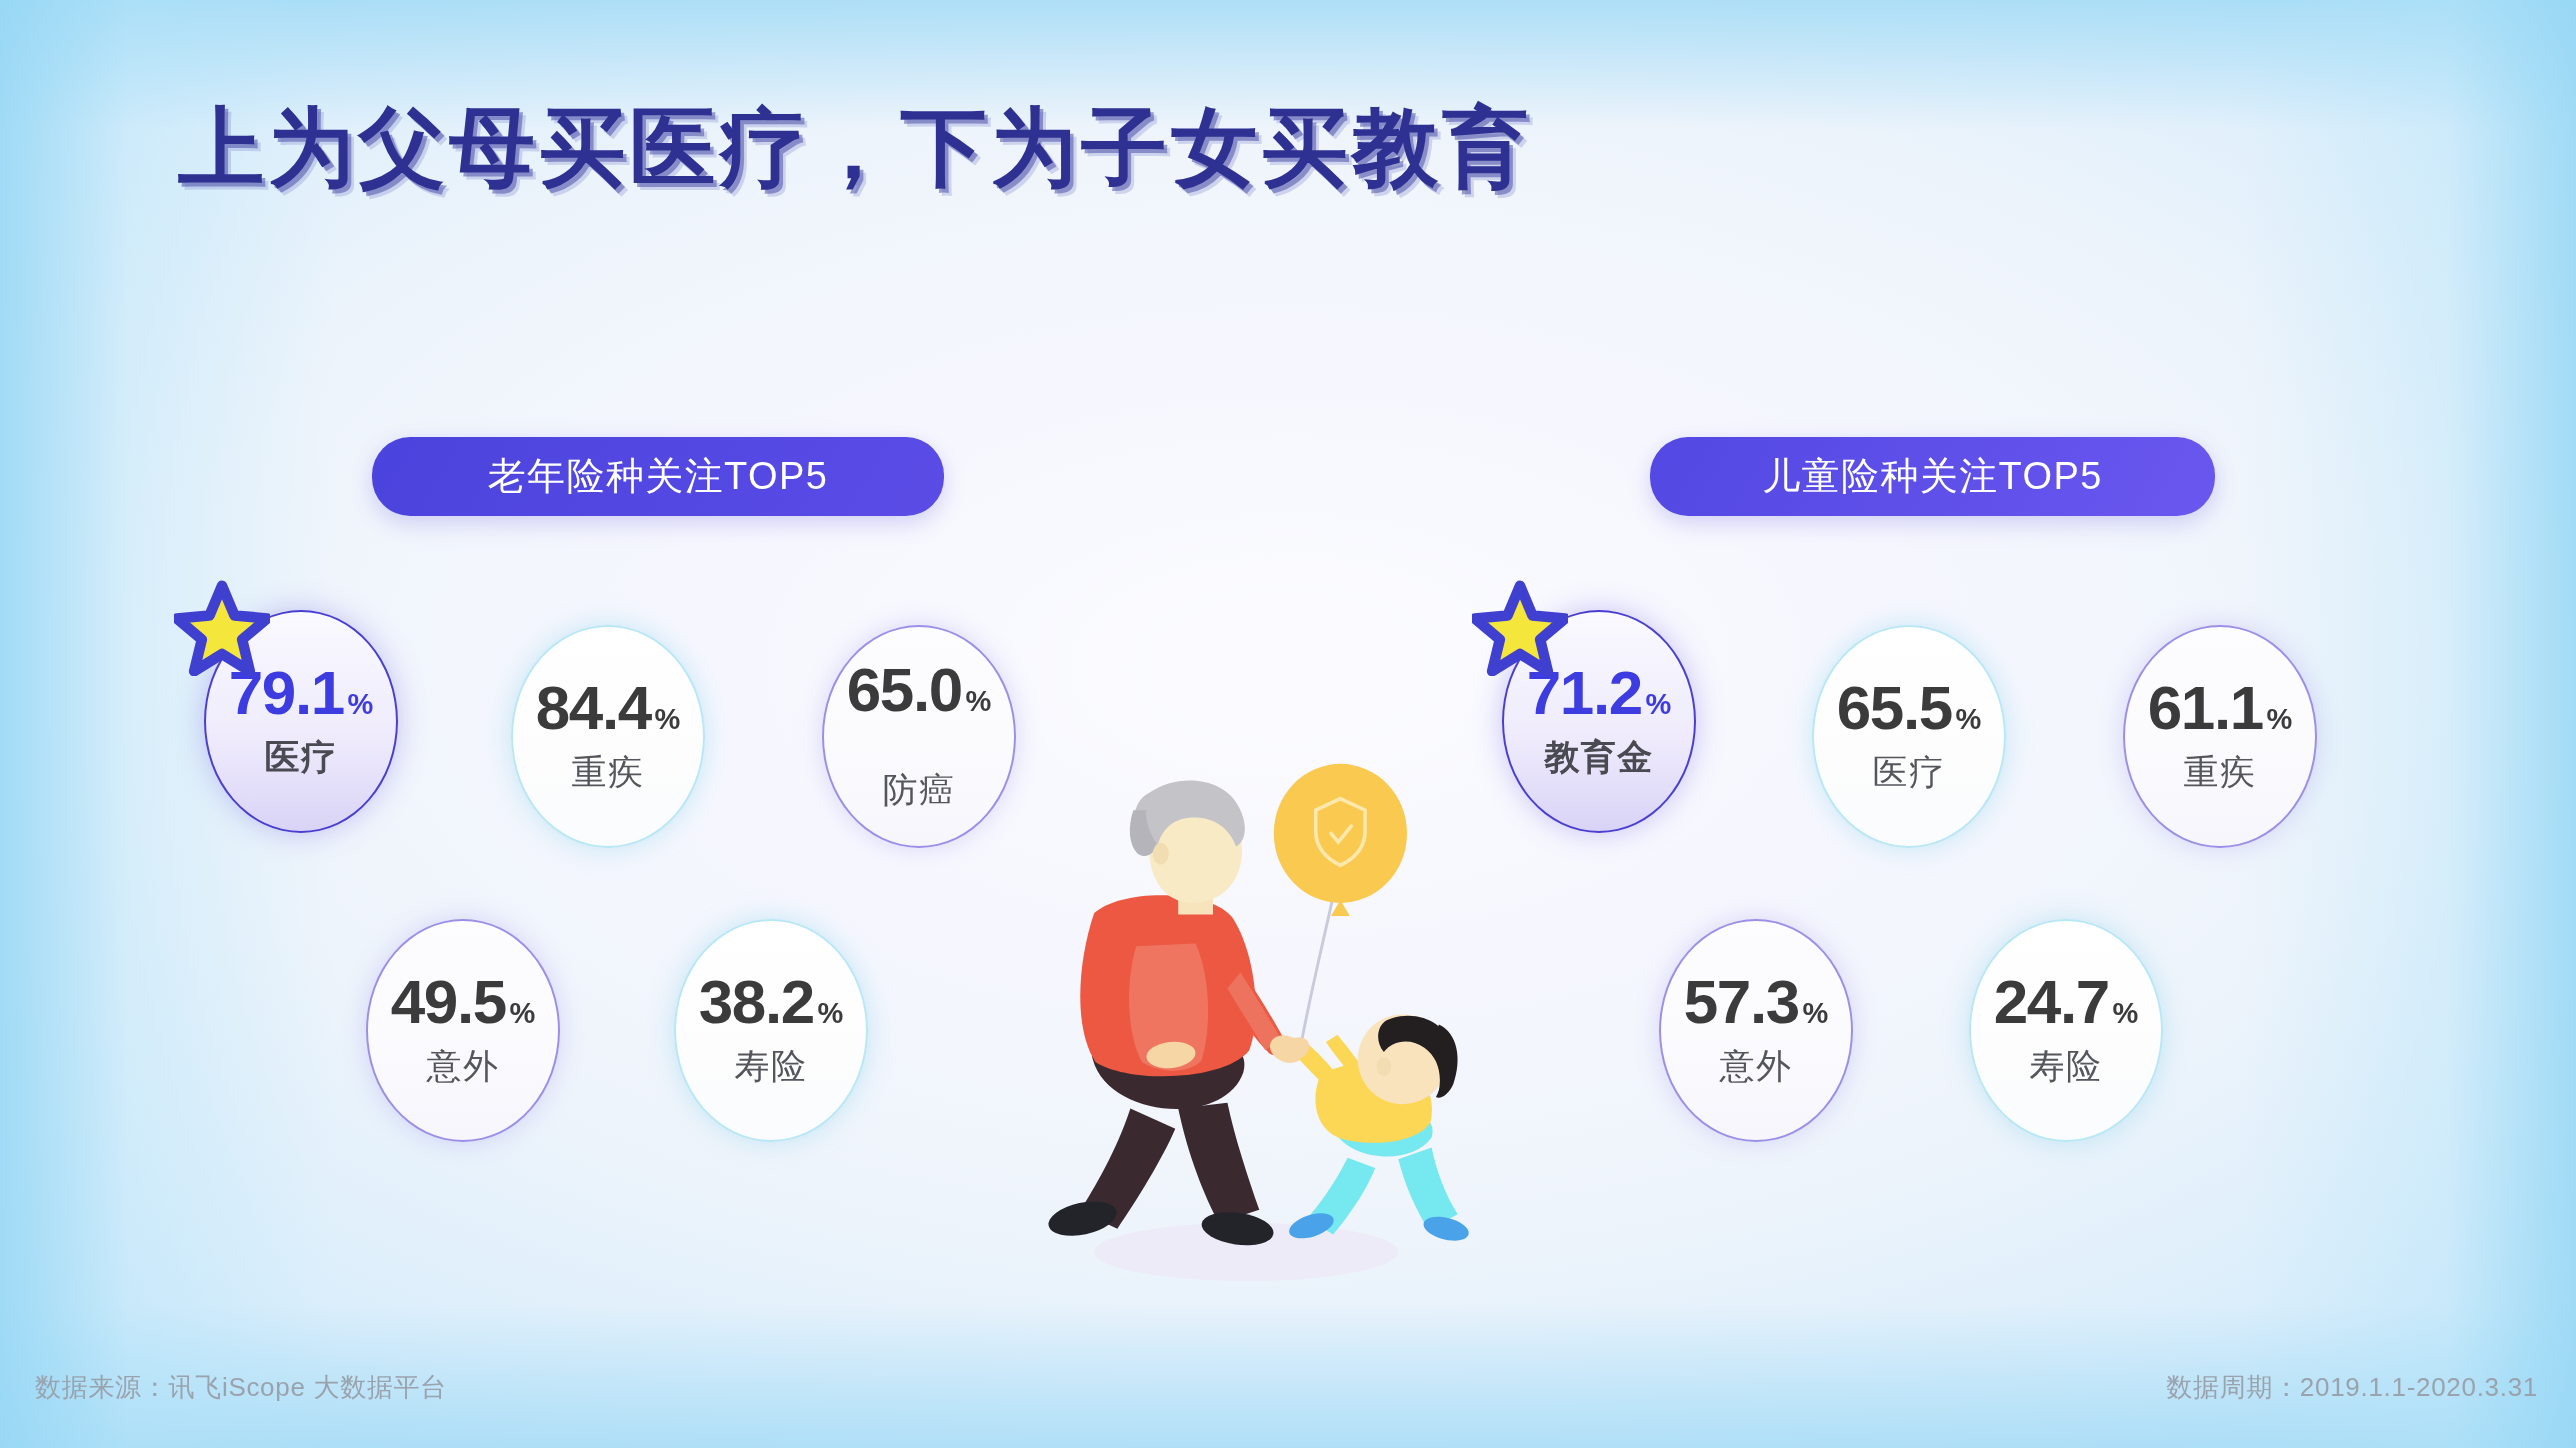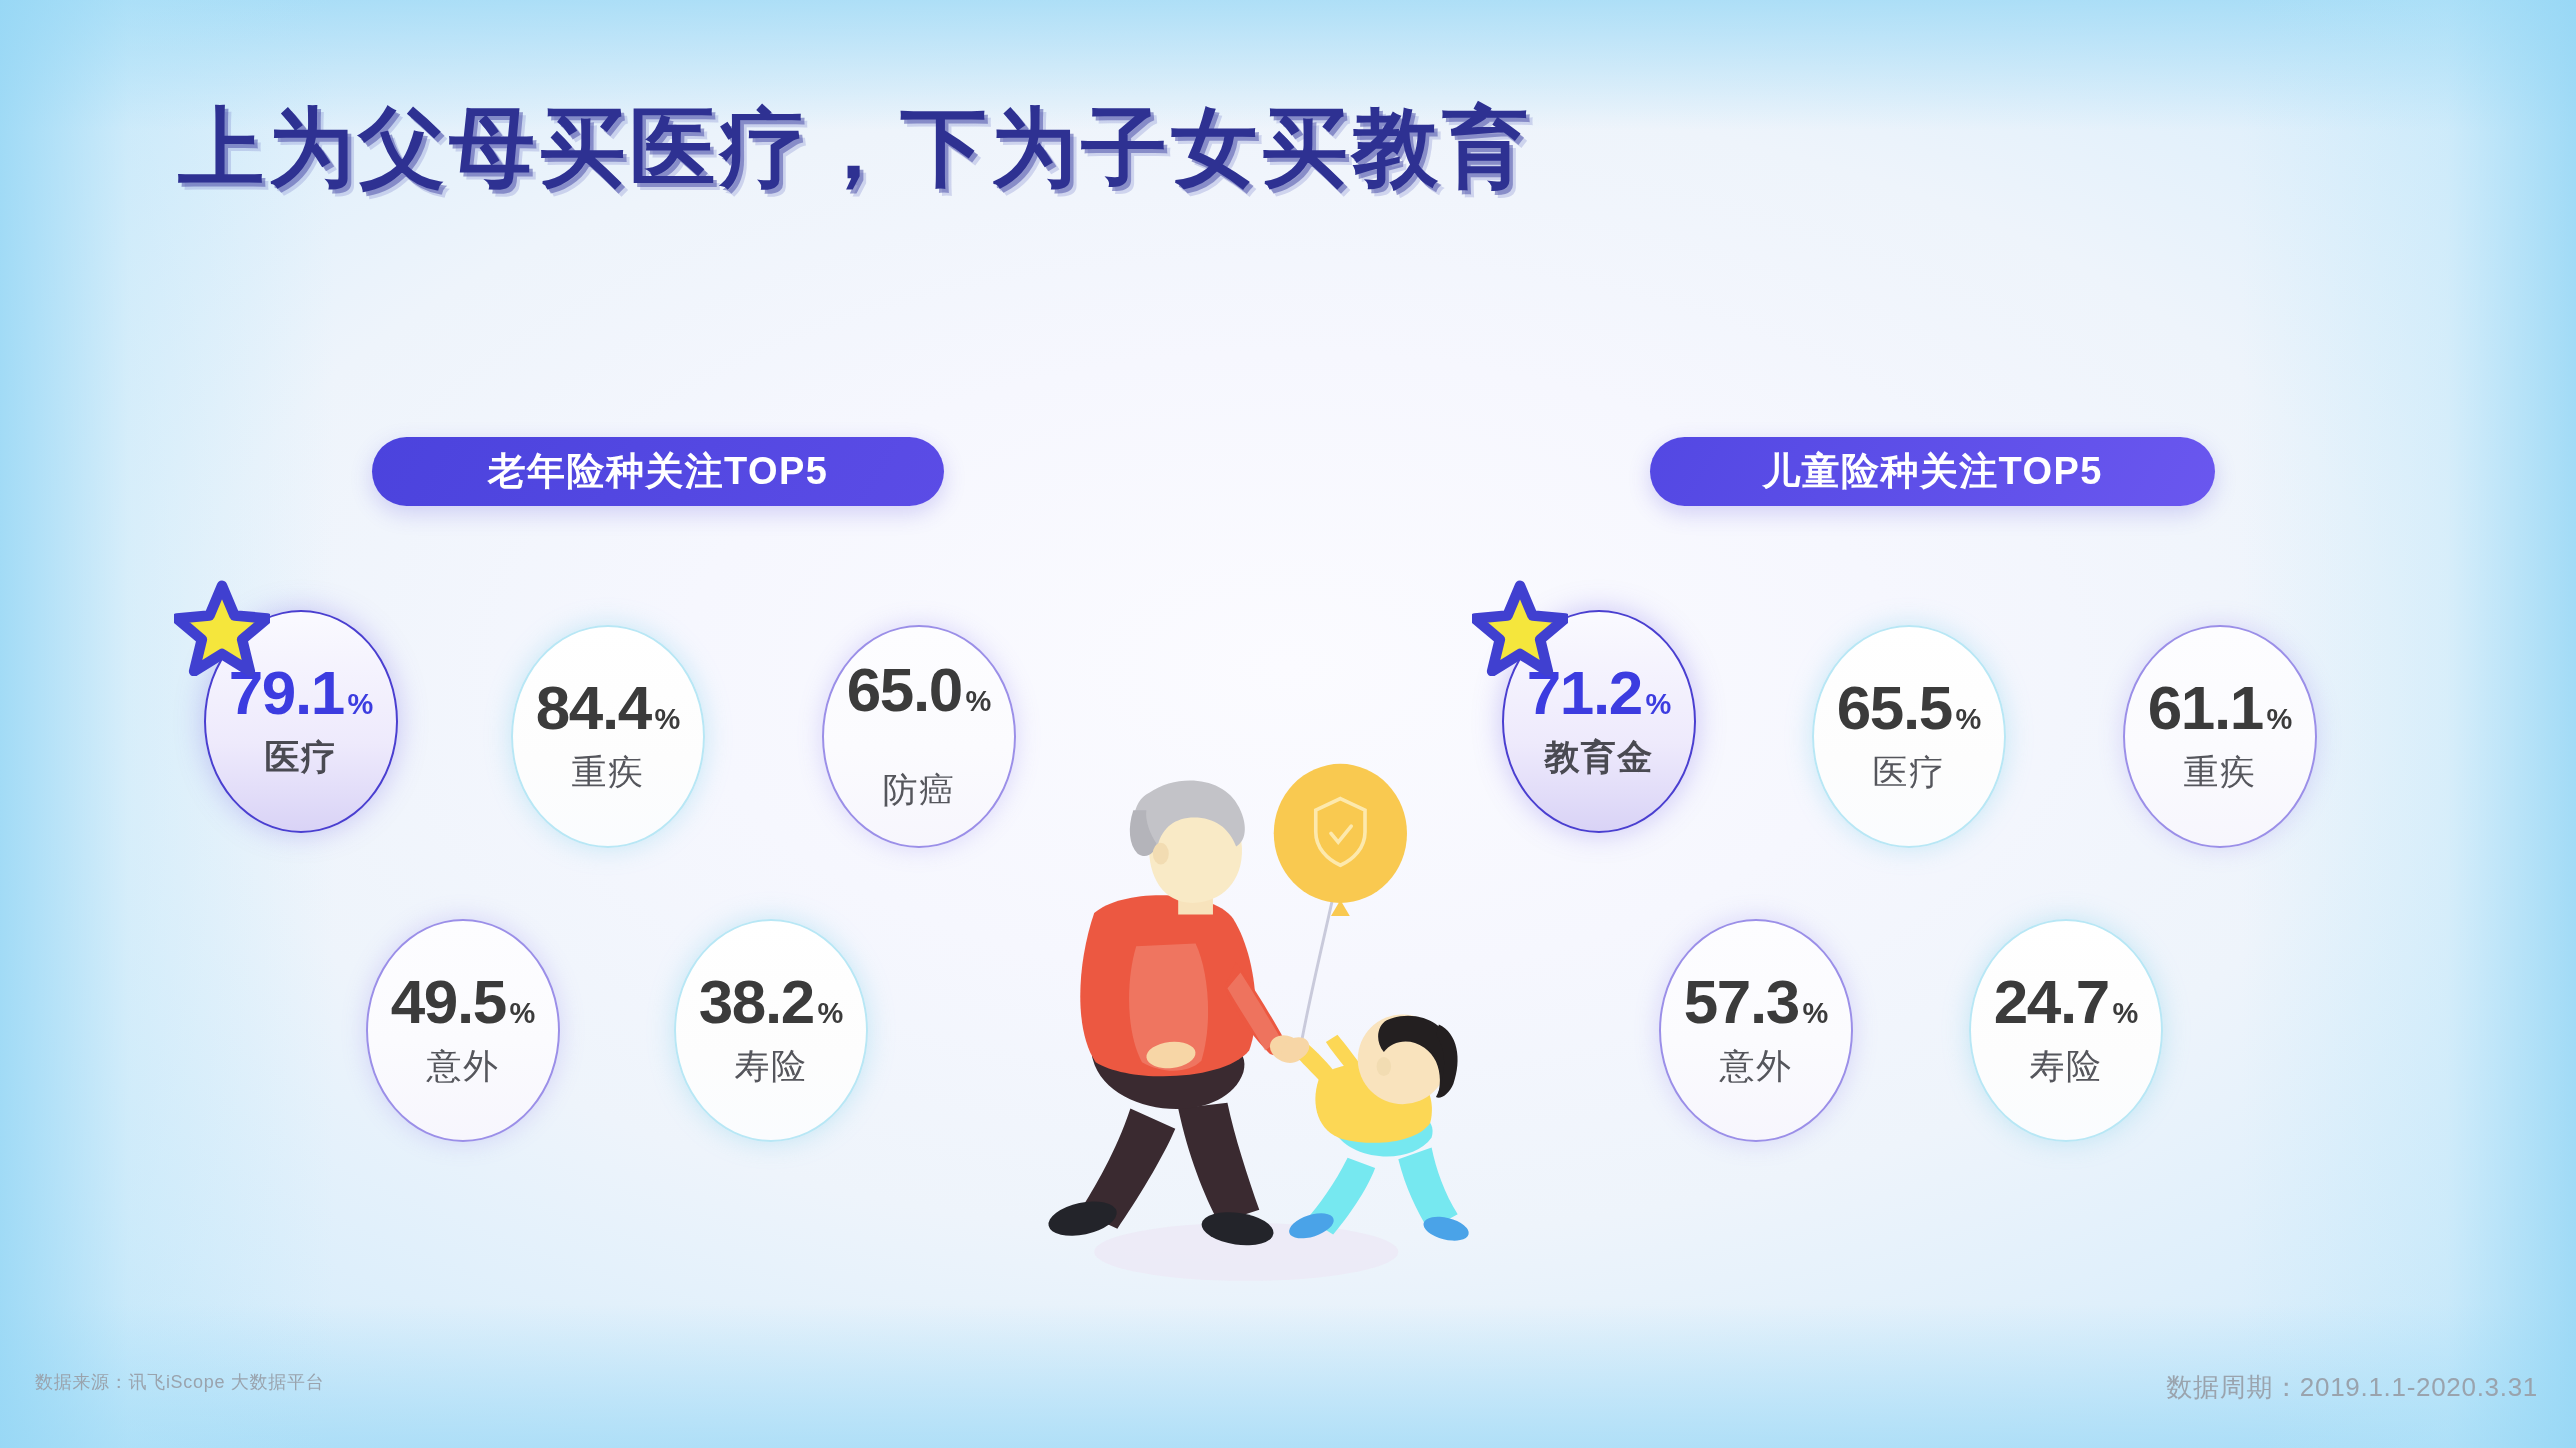--- a/index.html
+++ b/index.html
@@ -53,28 +53,28 @@
     font-size: 29px;
     line-height: 1.62;
     color: #9aa0ad;
     letter-spacing: 0.7px;
     max-width: 2130px;
   }
 
   
   .badge {
     position: absolute;
-    height: 69px;
+    height: 79px;
     border-radius: 38px;
     display: flex;
     align-items: center;
     justify-content: center;
     color: #ffffff;
     font-size: 38px;
-    font-weight: 700;
+    font-weight: 400;
     letter-spacing: 1.4px;
     box-shadow: 0 7.2px 22px rgba(80,70,220,0.22);
   }
   .badge-left {
     left: 372px;
     top: 437px;
     width: 572px;
     background: linear-gradient(120deg, #4b43dd 0%, #5b4ce6 100%);
   }
   .badge-right {
@@ -160,21 +160,21 @@
     top: 732px;
     width: 493px;
     height: 572px;
   }
 
   
   .footer-left {
     position: absolute;
     left: 35px;
     top: 1370px;
-    font-size: 18px;
+    font-size: 26px;
     color: #9aa3ad;
     letter-spacing: 0.7px;
   }
   .footer-right {
     position: absolute;
     right: 38px;
     top: 1370px;
     font-size: 26px;
     color: #9aa3ad;
     letter-spacing: 0.7px;

